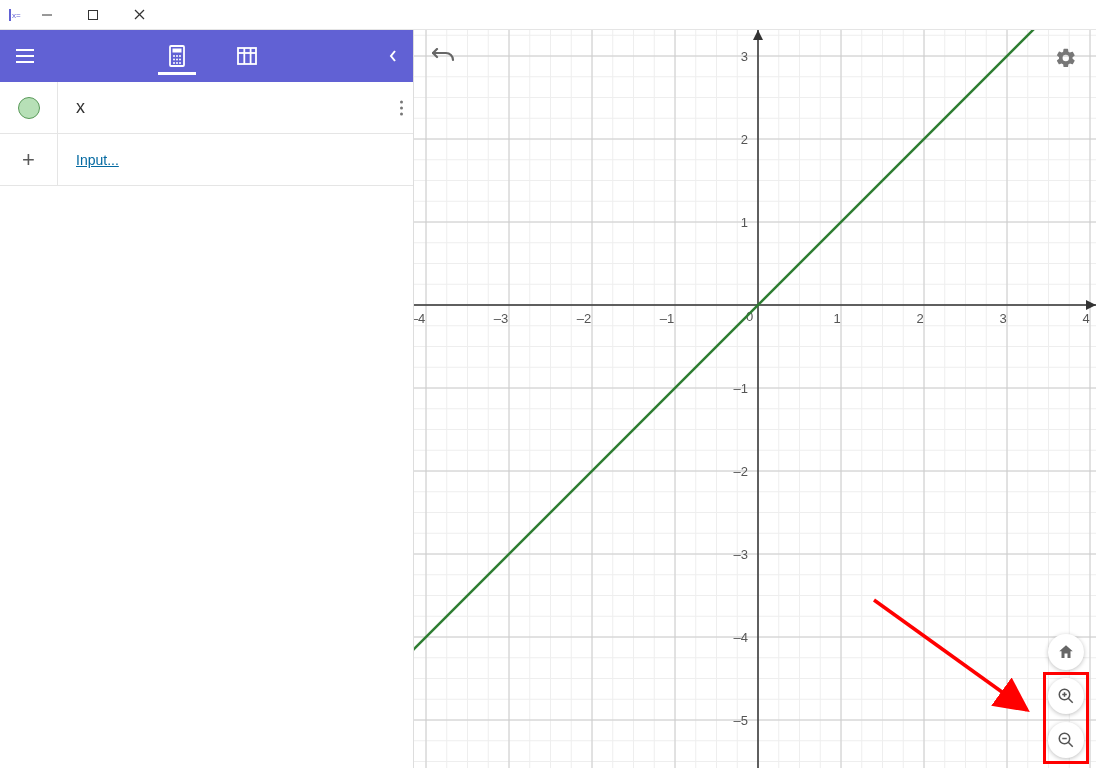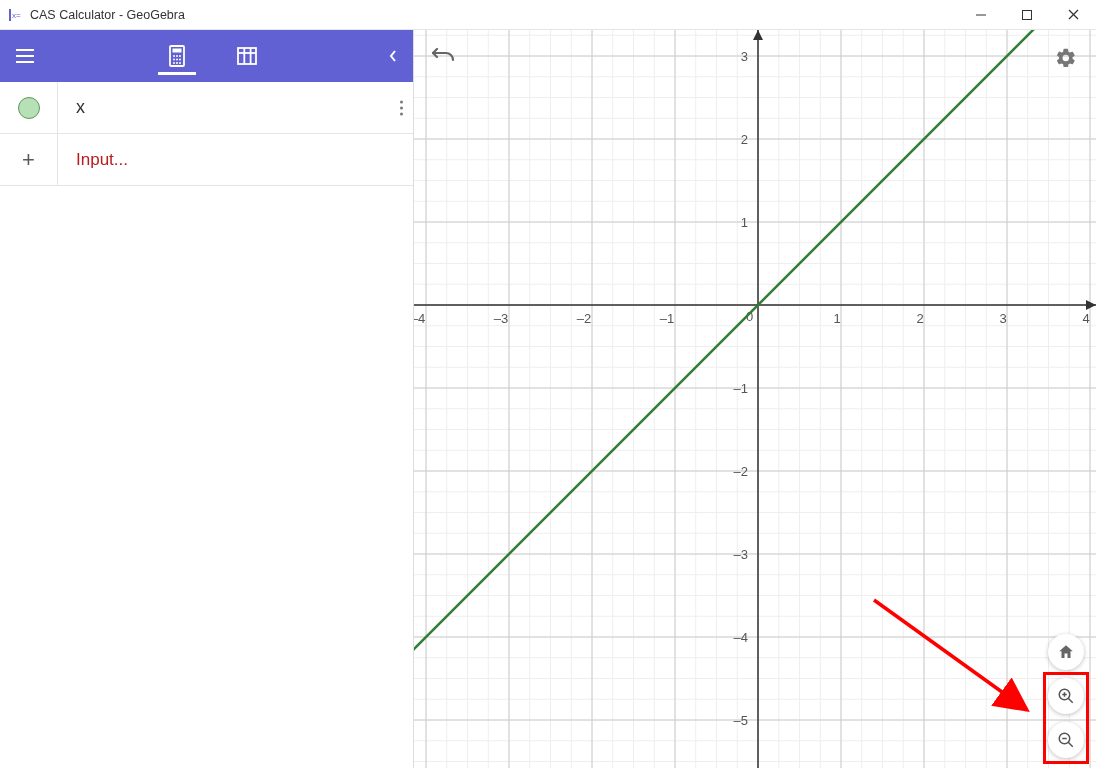--- a/index.html
+++ b/index.html
@@ -18,21 +18,21 @@
   .tab-icons { flex:1; display:flex; justify-content:center; align-items:center; gap:40px; height:100%; }
   .tab-ic { width:30px; height:52px; display:flex; align-items:center; justify-content:center; position:relative; }
   .tab-ic.active::after { content:""; position:absolute; bottom:7px; left:-4px; right:-4px; height:3px; background:#fff; }
   .collapse-btn { width:40px; height:100%; display:flex; align-items:center; justify-content:center; }
 
   .row { display:flex; align-items:center; border-bottom:1px solid #e5e5e5; position:relative; }
   .row1 { height:52px; }
   .row2 { height:52px; }
   .left-cell { width:58px; display:flex; align-items:center; justify-content:center; border-right:1px solid #e5e5e5; height:100%; }
   .right-cell { flex:1; padding-left:18px; height:100%; display:flex; align-items:center; font-size:18px; color:#333; }
-  .input-placeholder { color:#b91c1c; font-size:17px; }
+  .input-placeholder { color:#0369a1; font-size:14px;text-decoration:underline; }
   .marble { width:22px; height:22px; border-radius:50%; background:#b7e0b7; border:1.5px solid #5a9a5a; }
   .plus-sym { font-size:22px; color:#5a5a5a; font-weight:300; }
   .kebab { position:absolute; right:10px; top:50%; transform:translateY(-50%); display:flex; flex-direction:column; gap:3px; }
   .kebab span { width:3px; height:3px; border-radius:50%; background:#777; display:block; }
 
   .graph-area { flex:1; position:relative; background:#fff; overflow:hidden; }
   .top-icons { position:absolute; top:14px; left:0; right:0; display:flex; justify-content:space-between; padding:0 16px; z-index:5; pointer-events:none; }
   .top-icons > * { pointer-events:auto; }
   .gear, .undo { width:28px; height:28px; display:flex; align-items:center; justify-content:center; color:#666; }
 
@@ -47,21 +47,20 @@
 </head>
 <body>
 
 <div class="titlebar">
   <div class="app-icon">
     <svg width="14" height="14" viewBox="0 0 14 14">
       <rect x="2" y="1" width="2" height="12" fill="#6161d4"></rect>
       <text x="5" y="10" font-size="8" fill="#6161d4" font-family="Arial">x=</text>
     </svg>
   </div>
-  <div class="title">CAS Calculator - GeoGebra</div>
   <div class="win-controls">
     <div class="win-btn">
       <svg width="10" height="10">
           <line x1="0" y1="5" x2="10" y2="5" stroke="#333" stroke-width="1"></line>
         </svg>
     </div>
     <div class="win-btn">
       <svg width="10" height="10">
           <rect x="0.5" y="0.5" width="9" height="9" fill="none" stroke="#333" stroke-width="1"></rect>
         </svg>

